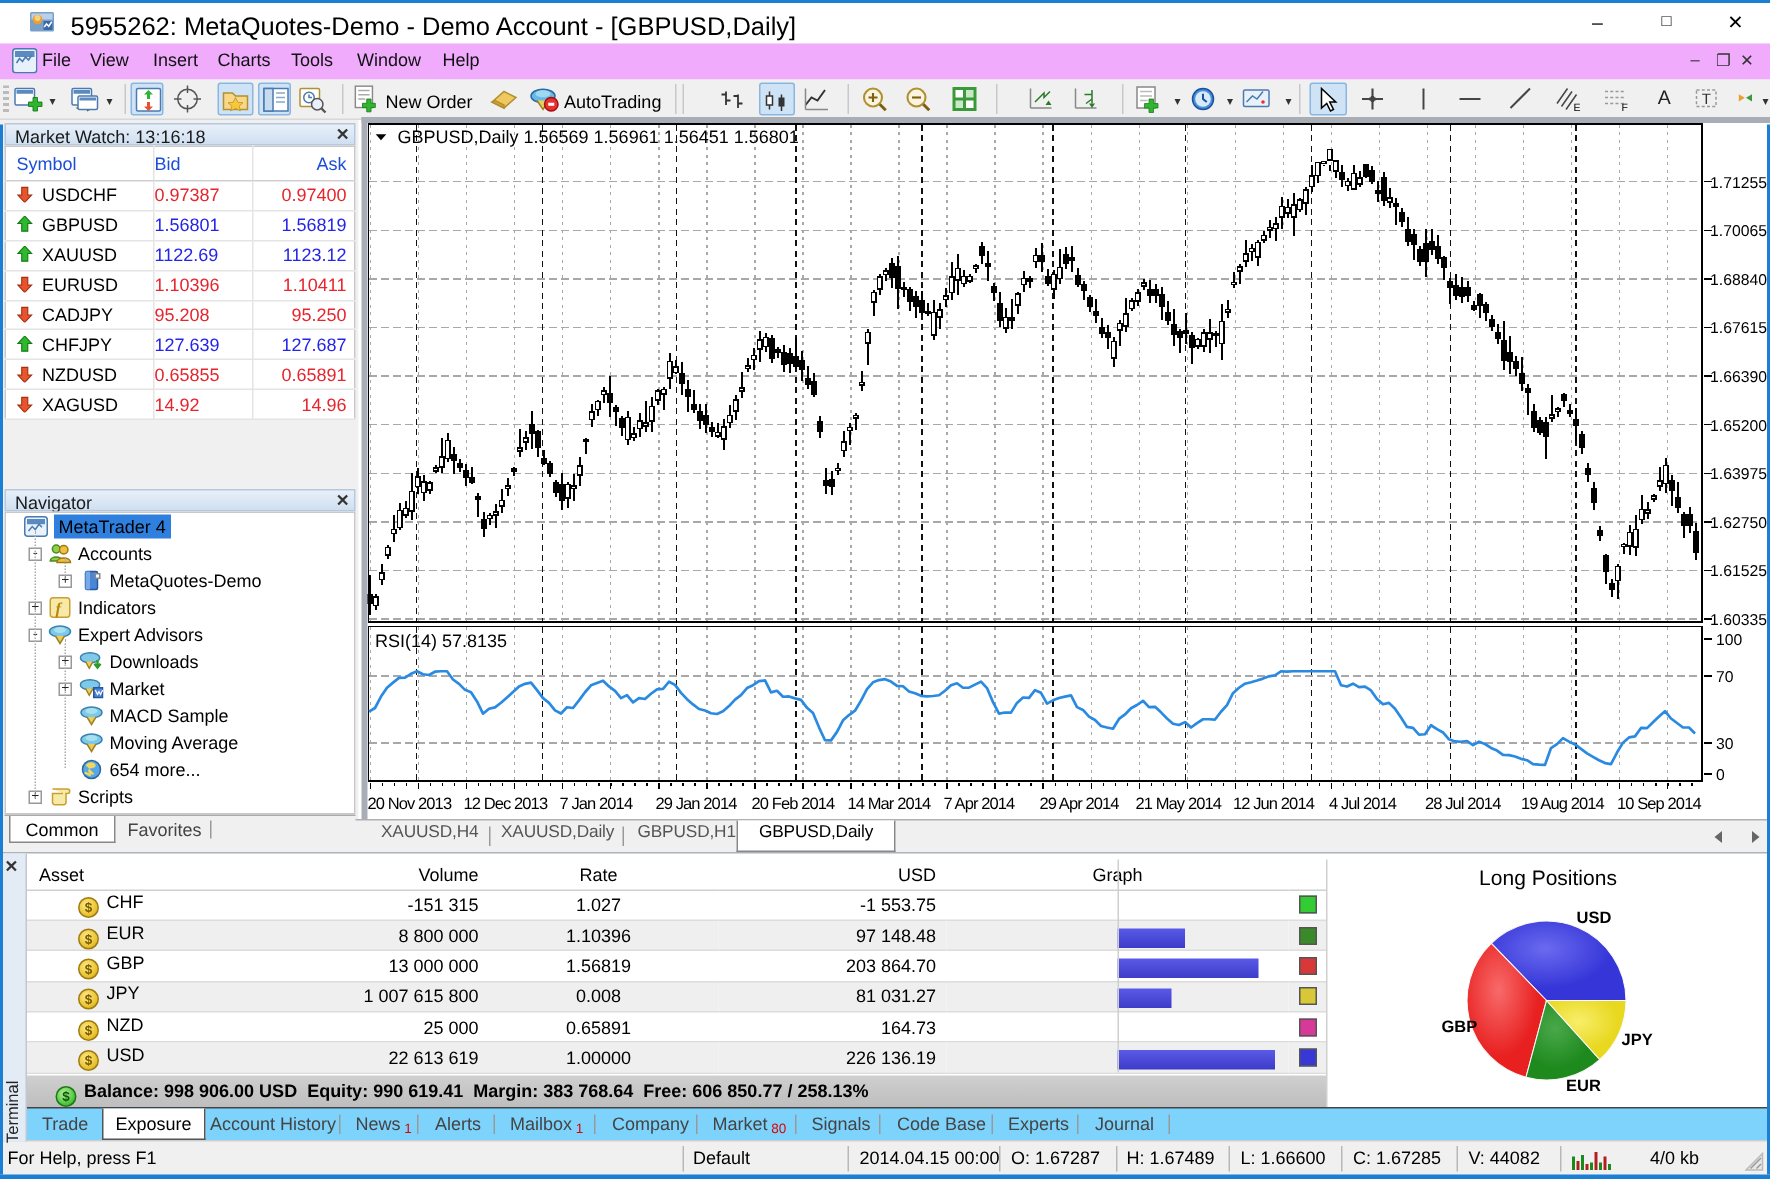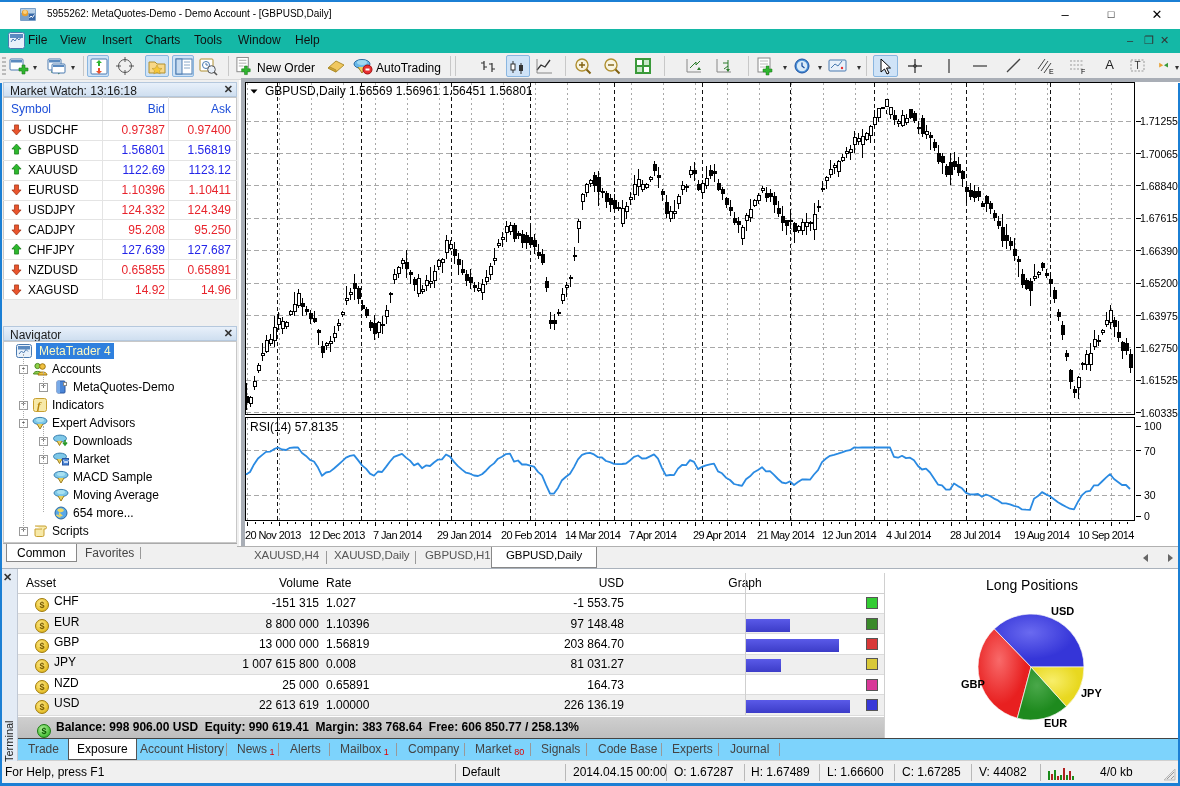--- a/index.html
+++ b/index.html
@@ -4,71 +4,71 @@
 html,body{width:1180px;height:786px;overflow:hidden}
 body{font-family:"Liberation Sans",sans-serif;font-size:12px;background:#f0f0f0;position:relative}
 #win{position:absolute;inset:0}
 #btop{z-index:60;position:absolute;left:0;top:0;width:1180px;height:2px;background:#1b7fd4}
 #bleft{z-index:60;position:absolute;left:0;top:83px;width:2px;height:700px;background:#1b7fd4}
 #bright{z-index:60;position:absolute;left:1178px;top:83px;width:2px;height:700px;background:#1b7fd4}
 #bbot{z-index:60;position:absolute;left:0;top:783px;width:1180px;height:3px;background:#1b7fd4}
 .abs{position:absolute}
 
 #titlebar{position:absolute;left:0;top:0;width:100%;height:29px;background:#fff}
-#titlebar .txt{position:absolute;left:47px;top:8px;font-size:10px;color:#000}
+#titlebar .txt{position:absolute;left:47px;top:8px;font-size:17px;color:#000}
 .winbtn{position:absolute;top:0;width:46px;height:29px;color:#000;text-align:center;line-height:29px;font-size:13px}
 
-#menubar{position:absolute;left:0;top:29px;width:100%;height:24px;background:#14b8a6}
+#menubar{position:absolute;left:0;top:29px;width:100%;height:24px;background:#f0abfc}
 .menuitem{position:absolute;top:4px;font-size:12px;color:#111}
 
 #toolbar{position:absolute;left:0;top:53px;width:100%;height:27px;background:#f0f0f0;border-bottom:1px solid #d8d8d8}
 .tsep{position:absolute;top:3px;width:1px;height:20px;background:#c8c8c8}
 .tbtn{position:absolute;top:2px;height:22px}
 .pressed{background:#cfe3f7;border:1px solid #8ab6e0;border-radius:2px}
 
 .panelhdr{background:linear-gradient(#e8f0fa,#cfdff0);border:1px solid #b5c8dd;color:#1a1a1a;font-size:12px;padding:1px 0 0 6px;height:15px}
 .x{position:absolute;right:4px;top:1px;font-size:11px;color:#333;font-weight:bold}
 table{border-collapse:collapse}
 
 #mw{position:absolute;left:3px;top:82px;width:234px;height:244px}
 #mwtbl{position:absolute;left:0;top:15px;width:234px;background:#fff;border:1px solid #c8c8c8;font-size:12px}
 #mwtbl td{height:19.9px;padding:0;border-bottom:1px solid #e4e4e4;white-space:nowrap}
 #mwtbl tr.hdr td{height:23px;border-bottom:1px solid #d0d0d0;color:#1d4ed8}
 #mwtbl td.colsym{width:99px;padding-left:7px;border-right:1px solid #e4e4e4}
-#mwtbl td.colbid{width:66px;text-align:right;padding-right:3px;border-right:1px solid #e4e4e4}
+#mwtbl td.colbid{width:66px;text-align:left;padding-right:3px;border-right:1px solid #e4e4e4}
 #mwtbl td.colask{text-align:right;padding-right:5px}
 .red{color:#e8242c}.blu{color:#2425e8}
 .arrow{display:inline-block;width:11px;height:11px;margin-right:6px;vertical-align:-1px}
 
 .ptabs{position:absolute;left:0;width:100%;height:22px;background:#f0f0f0;border-top:1px solid #aaa;font-size:12px;color:#444}
 .ptab{position:absolute;top:0;padding:2px 10px 0 10px;height:21px}
 .ptab.on{background:#fff;border:1px solid #888;border-top:none;color:#000}
 
 #nav{position:absolute;left:3px;top:326px;width:234px;height:236px}
 #navtree{position:absolute;left:0;top:15px;width:234px;height:202px;background:#fff;border:1px solid #c8c8c8;font-size:12px;overflow:hidden}
 .ti{position:absolute;height:18px;white-space:nowrap;color:#000}
 .ti .ic{display:inline-block;width:16px;height:14px;vertical-align:-3px;margin-right:4px}
 .pm{position:absolute;width:9px;height:9px;border:1px solid #999;background:#fff;font-size:9px;line-height:7px;text-align:center;color:#222;font-family:"Liberation Mono",monospace}
-.sel{background:#2f80de;color:#fef9c3;padding:1px 3px}
+.sel{background:#2f80de;color:#000000;padding:1px 3px}
 
 #chartwin{position:absolute;left:239px;top:80px;width:941px;height:466px;background:#fff}
 #chartsvg{position:absolute;left:-239px;top:-80px}
 
 #charttabs{position:absolute;left:237px;top:546px;width:943px;height:22px;background:#f0f0f0;border-top:1px solid #b0b0b0;font-size:11.5px;letter-spacing:-0.1px;color:#555}
 
 #term{position:absolute;left:0;top:568px;width:100%;height:172px;background:#fff;border-top:1px solid #aab2bc}
 #termstrip{position:absolute;left:0;top:0;width:18px;height:192px;background:#e3ebf5;border-right:1px solid #c0c8d4;z-index:5}
 #termstrip .rot{position:absolute;left:3px;top:193px;transform:rotate(-90deg);transform-origin:0 0;font-size:11px;color:#222;white-space:nowrap}
 #ttbl{position:absolute;left:18px;top:4px;width:866px;font-size:12px}
 #ttbl td{height:20.3px;padding:0;white-space:nowrap}
 #ttbl tr{border-bottom:1px solid #dcdcdc}
 #ttbl tr.odd{background:#efefef}
-#ttbl td.tc1{width:156px;padding-left:17px}
+#ttbl td.tc1{width:156px;padding-left:34px}
 #ttbl td.tc2{width:152px;text-align:right;padding-right:7px}
-#ttbl td.tc3{width:153px;text-align:left;padding-right:7px}
+#ttbl td.tc3{width:153px;text-align:center;padding-right:7px}
 #ttbl td.tc4{width:152px;text-align:right;padding-right:7px}
 #ttbl td.tc5{width:228px}
 #ttbl td.tc6{width:25px;text-align:center}
 .sq{display:inline-block;width:12px;height:12px;border:1px solid #555;vertical-align:-2px}
 .bar{display:block;height:13px;margin:3px 0 0 114px;background:linear-gradient(#5a5ae8,#3c3cc8)}
 .coin{display:inline-block;width:14px;height:14px;border-radius:7px;background:radial-gradient(circle at 40% 35%,#ffe98a,#e8c22e 65%,#b8921a);border:1px solid #a07c10;color:#7a5c00;font-size:9px;line-height:13px;text-align:center;vertical-align:-3px;margin-right:5px;font-weight:bold}
 #balrow{position:absolute;left:18px;top:148px;width:866px;height:22px;background:linear-gradient(#cfcfcf,#bdbdbd);font-weight:bold;font-size:12px;padding:3px 0 0 19px}
 #pie{position:absolute;left:884px;top:4px;width:294px;height:166px;background:#fff;border-left:1px solid #d0d0d0}
 
 #termtabs{position:absolute;left:0;top:738px;width:100%;height:22px;padding-left:18px;background:#7dd3fc;border-top:1px solid #444;font-size:12px;color:#444}
@@ -304,27 +304,20 @@
             </svg>XAUUSD</td>
           <td class="colbid blu">1122.69</td>
           <td class="colask blu">1123.12</td>
         </tr>
 <tr>
           <td class="colsym"><svg class="arrow" viewBox="0 0 12 12">
               <path d="M6 12 L11 6.5 H8.2 V1 H3.8 V6.5 H1 Z" fill="#e8542d" stroke="#a03010" stroke-width="0.8"></path>
             </svg>EURUSD</td>
           <td class="colbid red">1.10396</td>
           <td class="colask red">1.10411</td>
-        </tr>
-<tr>
-          <td class="colsym"><svg class="arrow" viewBox="0 0 12 12">
-              <path d="M6 12 L11 6.5 H8.2 V1 H3.8 V6.5 H1 Z" fill="#e8542d" stroke="#a03010" stroke-width="0.8"></path>
-            </svg>USDJPY</td>
-          <td class="colbid red">124.332</td>
-          <td class="colask red">124.349</td>
         </tr>
 <tr>
           <td class="colsym"><svg class="arrow" viewBox="0 0 12 12">
               <path d="M6 12 L11 6.5 H8.2 V1 H3.8 V6.5 H1 Z" fill="#e8542d" stroke="#a03010" stroke-width="0.8"></path>
             </svg>CADJPY</td>
           <td class="colbid red">95.208</td>
           <td class="colask red">95.250</td>
         </tr>
 <tr>
           <td class="colsym"><svg class="arrow" viewBox="0 0 12 12">

